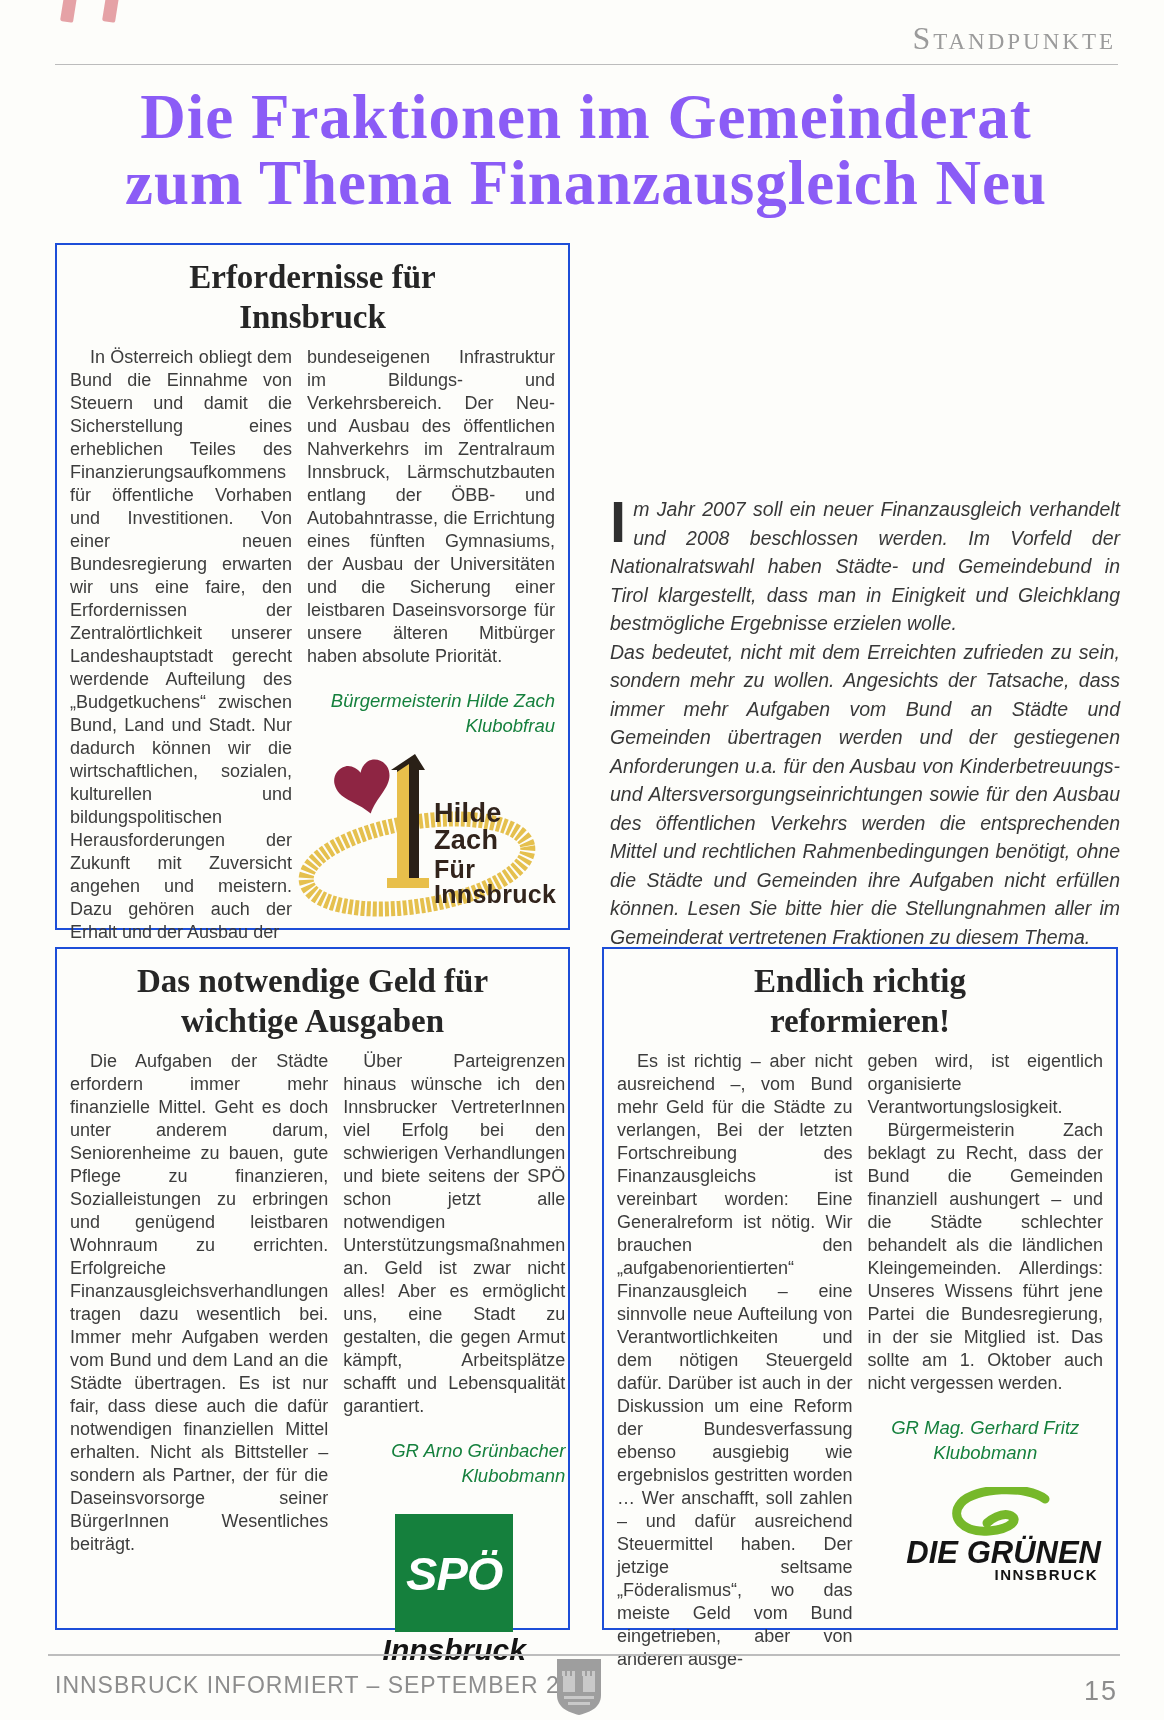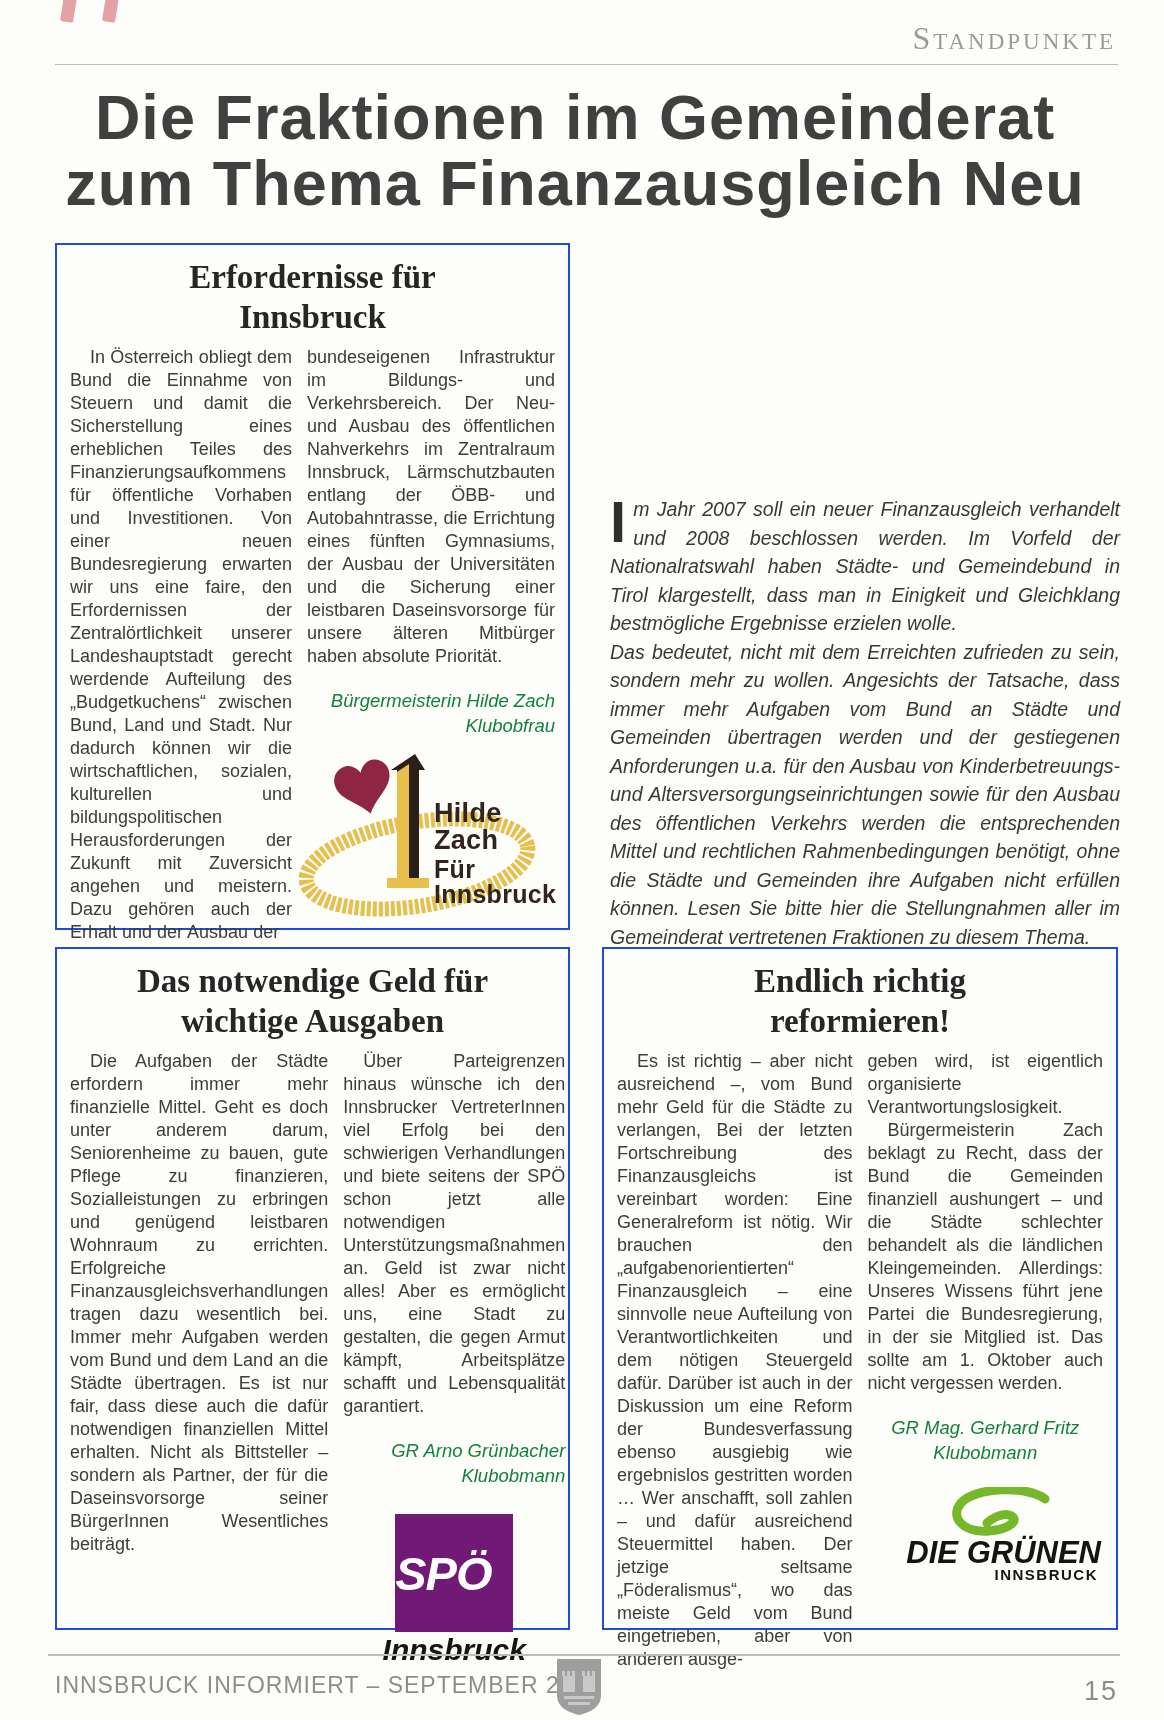--- a/index.html
+++ b/index.html
@@ -24,24 +24,24 @@
     font-family:"Liberation Serif", serif;
     color:#9b9b9b; font-size:23px; letter-spacing:3px;
     text-transform:uppercase;
   }
   .section-label::first-letter { font-size:32px; }
   .header-rule { position:absolute; left:55px; top:64px; width:1063px;
     border-top:1px solid #bcbcbc; }
 
   
   .page-title {
-    position:absolute; left:33px; top:84px; width:1084px;
-    text-align:center; font-family:Liberation Sans, sans-serif;
+    position:absolute; left:44px; top:84px; width:1084px;
+    text-align:center; font-family:Liberation Serif, serif;
     font-weight:bold; font-size:63px; line-height:66px;
-    color:#404040; letter-spacing:1px;
+    color:#8b5cf6; letter-spacing:1px;
   }
 
   
   .box { position:absolute; border:2px solid #1d4ed8; background:#fdfdfa; }
   .box1 { left:55px;  top:243px; width:515px; height:687px; }
   .box2 { left:55px;  top:947px; width:515px; height:683px; }
   .box3 { left:602px; top:947px; width:516px; height:683px; }
   .box-title {
     text-align:center; font-family:"Liberation Serif", serif;
     font-weight:bold; font-size:33px; line-height:40px;
@@ -70,22 +70,22 @@
   
   .hz-logo { position:relative; height:172px; margin-top:10px; margin-left:-10px; width:258px; }
   .hz-logo svg { position:absolute; left:0; top:0; }
   .hz-text { position:absolute; left:112px; top:52px; font-weight:bold;
     color:#32241c; line-height:1.0; letter-spacing:.3px;margin-left:25px; }
   .hz-line1 { font-size:27px; }
   .hz-line2 { font-size:25px; margin-top:3px; }
 
   
   .spo-logo { margin-top:26px; display:flex; flex-direction:column; align-items:center; }
-  .spo-square { width:118px; height:118px; background:#701a75;
-    display:flex; align-items:center; justify-content:flex-start; }
+  .spo-square { width:118px; height:118px; background:#15803d;
+    display:flex; align-items:center; justify-content:center; }
   .spo-text { color:#ffffff; font-weight:bold; font-style:italic;
     font-size:47px; letter-spacing:-1px; }
   .spo-sub { font-weight:bold; font-style:italic; font-size:30px;
     color:#141414; margin-top:6px; }
 
   
   .gruene-logo { margin-top:22px; text-align:right; padding-right:2px; }
   .gruene-g { margin-right:46px; }
   .gruene-main { font-size:31px; font-weight:bold; font-style:italic;
     color:#141414; letter-spacing:0; margin-top:-6px; }

